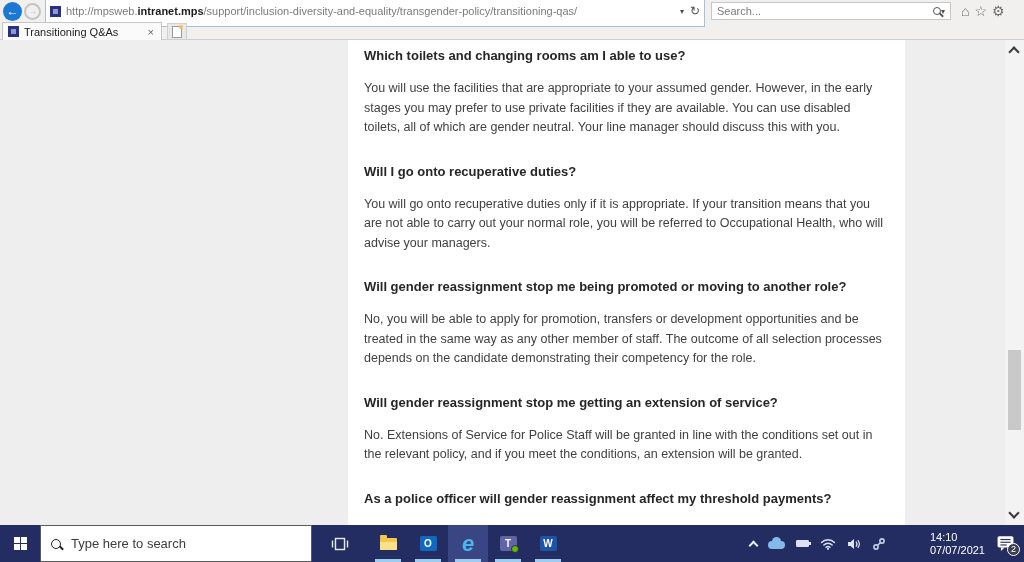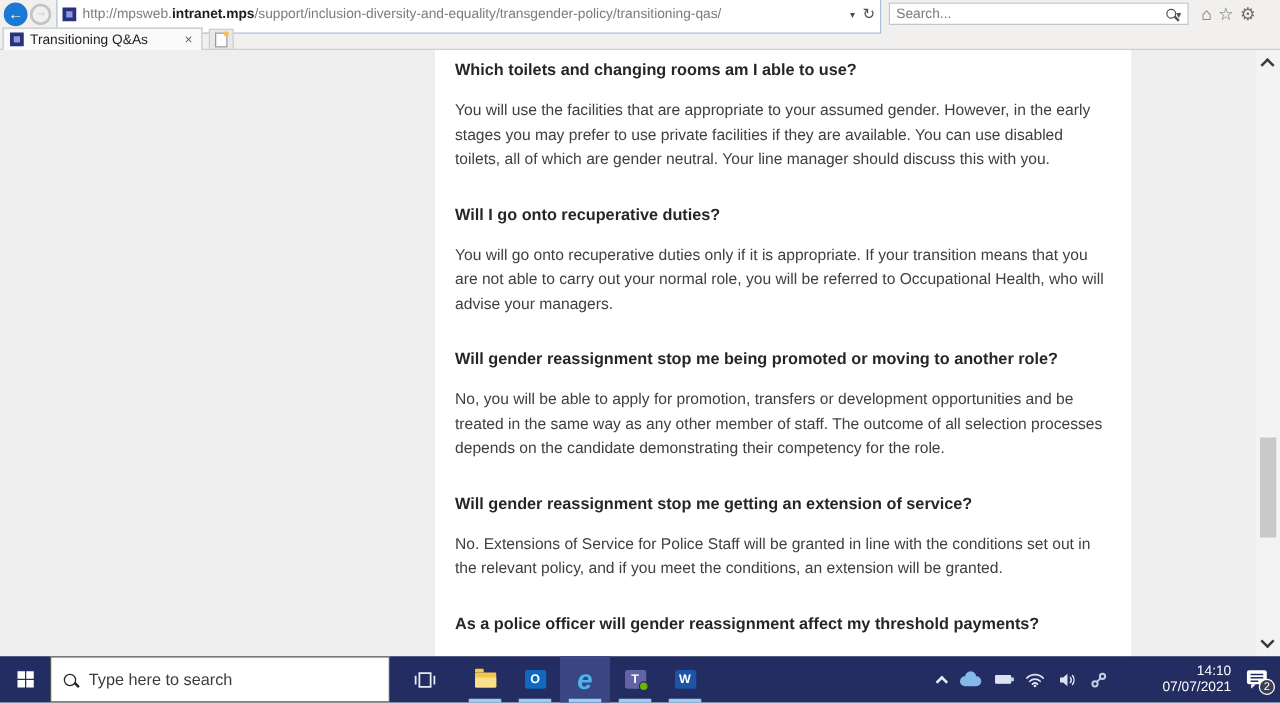--- a/index.html
+++ b/index.html
@@ -72,21 +72,21 @@
   .teams { background:#6264a7; position:relative; }
   .teams::after { content:""; position:absolute; right:-2px; bottom:-2px; width:6px; height:6px; border-radius:50%; background:#6bb700; border:1px solid #232d62; }
   .ie-e { font-size:22px; font-style:italic; color:#4ab5ee; font-weight:bold; line-height:1; }
   
   .tray { margin-left:auto; display:flex; align-items:center; gap:11px; padding-right:8px; }
   .tray-chev { width:7px; height:7px; border-left:2px solid #e8ebf5; border-top:2px solid #e8ebf5; transform:rotate(45deg); margin-top:3px; }
   .cloud { position:relative; width:17px; height:8px; background:#85b9e9; border-radius:8px; margin-top:3px; }
   .cloud::before { content:""; position:absolute; width:9px; height:9px; background:#85b9e9; border-radius:50%; top:-4px; left:4px; }
   .batt { position:relative; width:13px; height:7px; border:1px solid #dde2f2; border-radius:1px; background:#dde2f2; }
   .batt::after { content:""; position:absolute; right:-3px; top:1px; width:2px; height:3px; background:#dde2f2; }
-  .clock { color:#fff; font-size:11px; text-align:right; line-height:13px;margin-left:33px; }
+  .clock { color:#fff; font-size:11px; text-align:left; line-height:13px;margin-left:33px; }
   .action-center { position:relative; width:20px; height:18px; }
   .badge { position:absolute; right:-4px; bottom:-3px; width:13px; height:13px; border-radius:50%; background:#3a3f52; border:1px solid #fff; color:#fff; font-size:9px; display:flex; align-items:center; justify-content:center; }
 </style>
 </head>
 <body>
 
 <div class="chrome">
   <div class="addr-row">
     <div class="nav-btn back">←</div>
     <div class="nav-btn fwd">→</div>

